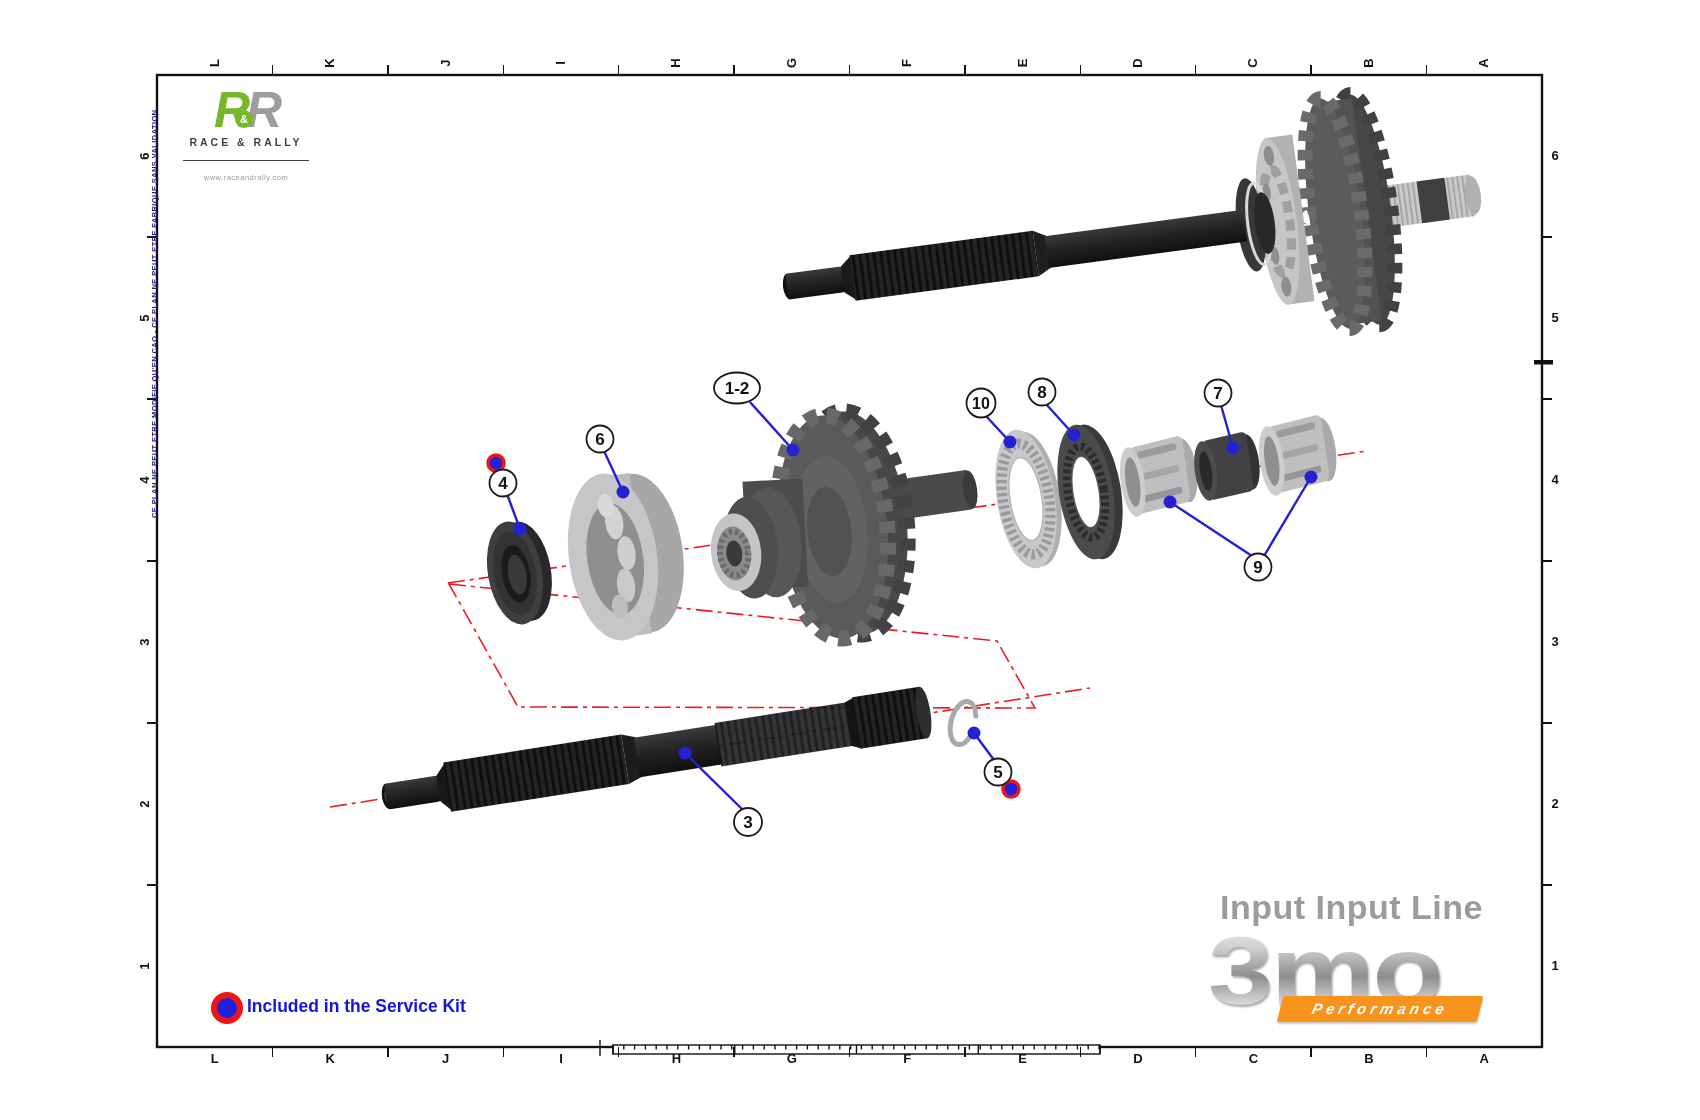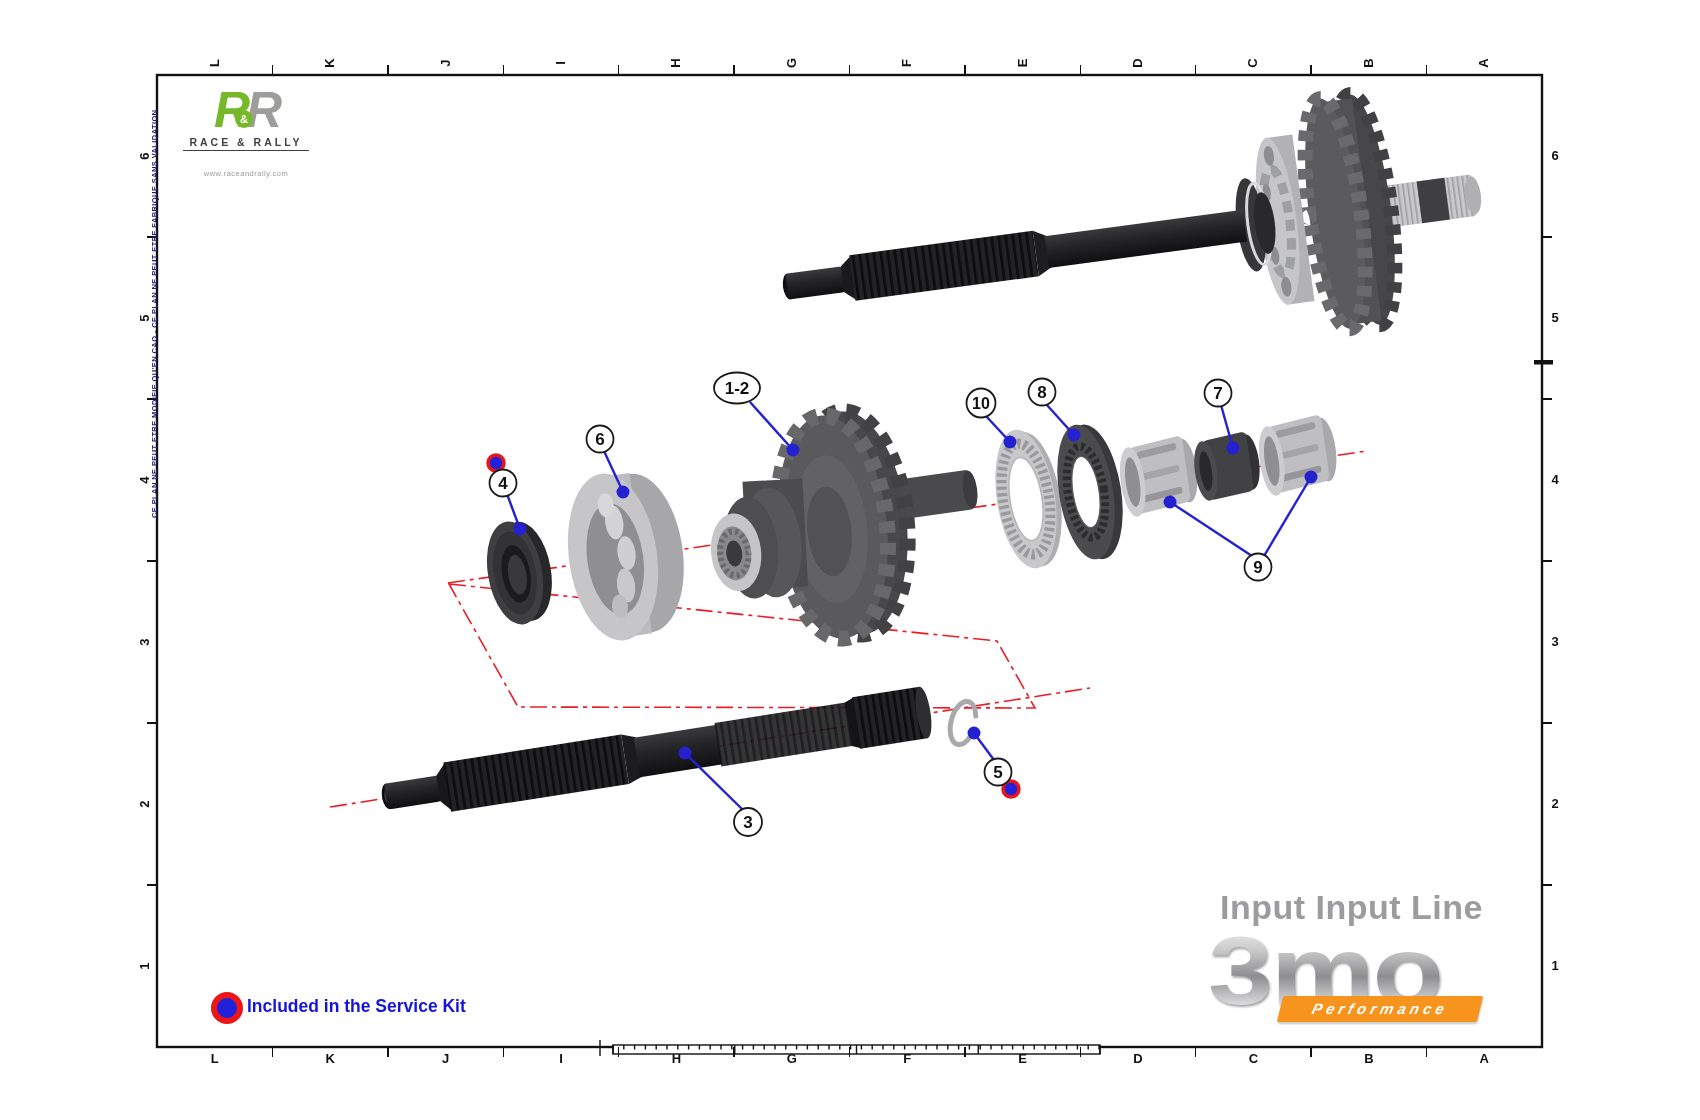--- a/index.html
+++ b/index.html
@@ -14,22 +14,22 @@
   
   .rr-logo{position:absolute;left:183px;top:88px;width:126px;text-align:center;}
   .rr-marks{position:relative;height:46px;font-style:italic;font-weight:900;
     font-size:50px;line-height:44px;letter-spacing:-4px;}
   .rr-r1{color:#76b82a;}
   .rr-r2{color:#9d9d9c;}
   .rr-amp{position:absolute;left:52px;top:22px;width:18px;height:18px;border-radius:50%;
     background:#76b82a;color:#fff;font-size:11px;line-height:18px;font-weight:700;
     font-style:normal;letter-spacing:0;text-align:center;}
   .rr-name{margin-top:2px;font-size:10.5px;font-weight:700;color:#3f3f3e;
-    letter-spacing:3px;border-bottom:1.5px solid #3f3f3e;padding-bottom:2px;white-space:nowrap;}
-  .rr-url{margin-top:18px;font-size:7.5px;color:#9a9a9a;letter-spacing:.5px;}
+    letter-spacing:3px;border-bottom:1.5px solid #3f3f3e;padding-bottom:12px;white-space:nowrap;}
+  .rr-url{margin-top:12px;font-size:7.5px;color:#9a9a9a;letter-spacing:.5px;}
   
   .side-note{position:absolute;left:150px;top:148px;height:370px;
     writing-mode:vertical-rl;transform:rotate(180deg);
     font-size:7.5px;font-weight:600;color:#20207a;letter-spacing:.4px;white-space:nowrap;}
   
   .kit-dot{position:absolute;left:211px;top:992px;width:20px;height:20px;border-radius:50%;
     border:6px solid #ec1616;background:#2121dc;}
   .kit-text{position:absolute;left:247px;top:996px;font-size:17.5px;font-weight:700;color:#1414dd;}
   
   .sheet-title{position:absolute;right:217px;top:888px;font-size:34px;font-weight:700;

